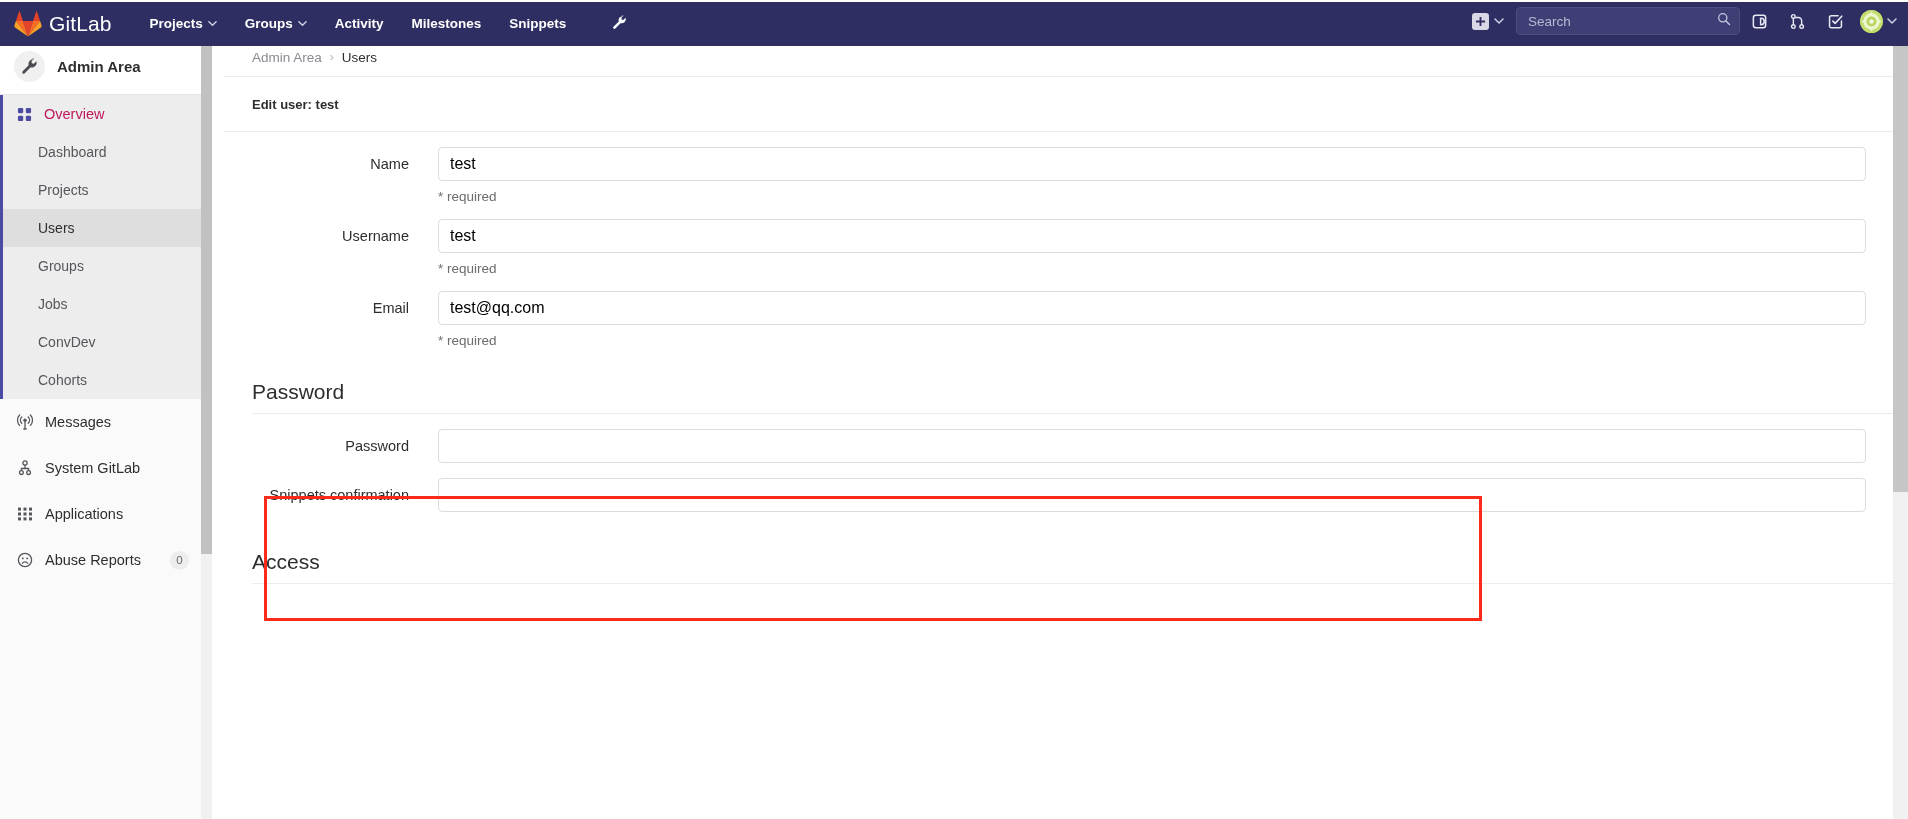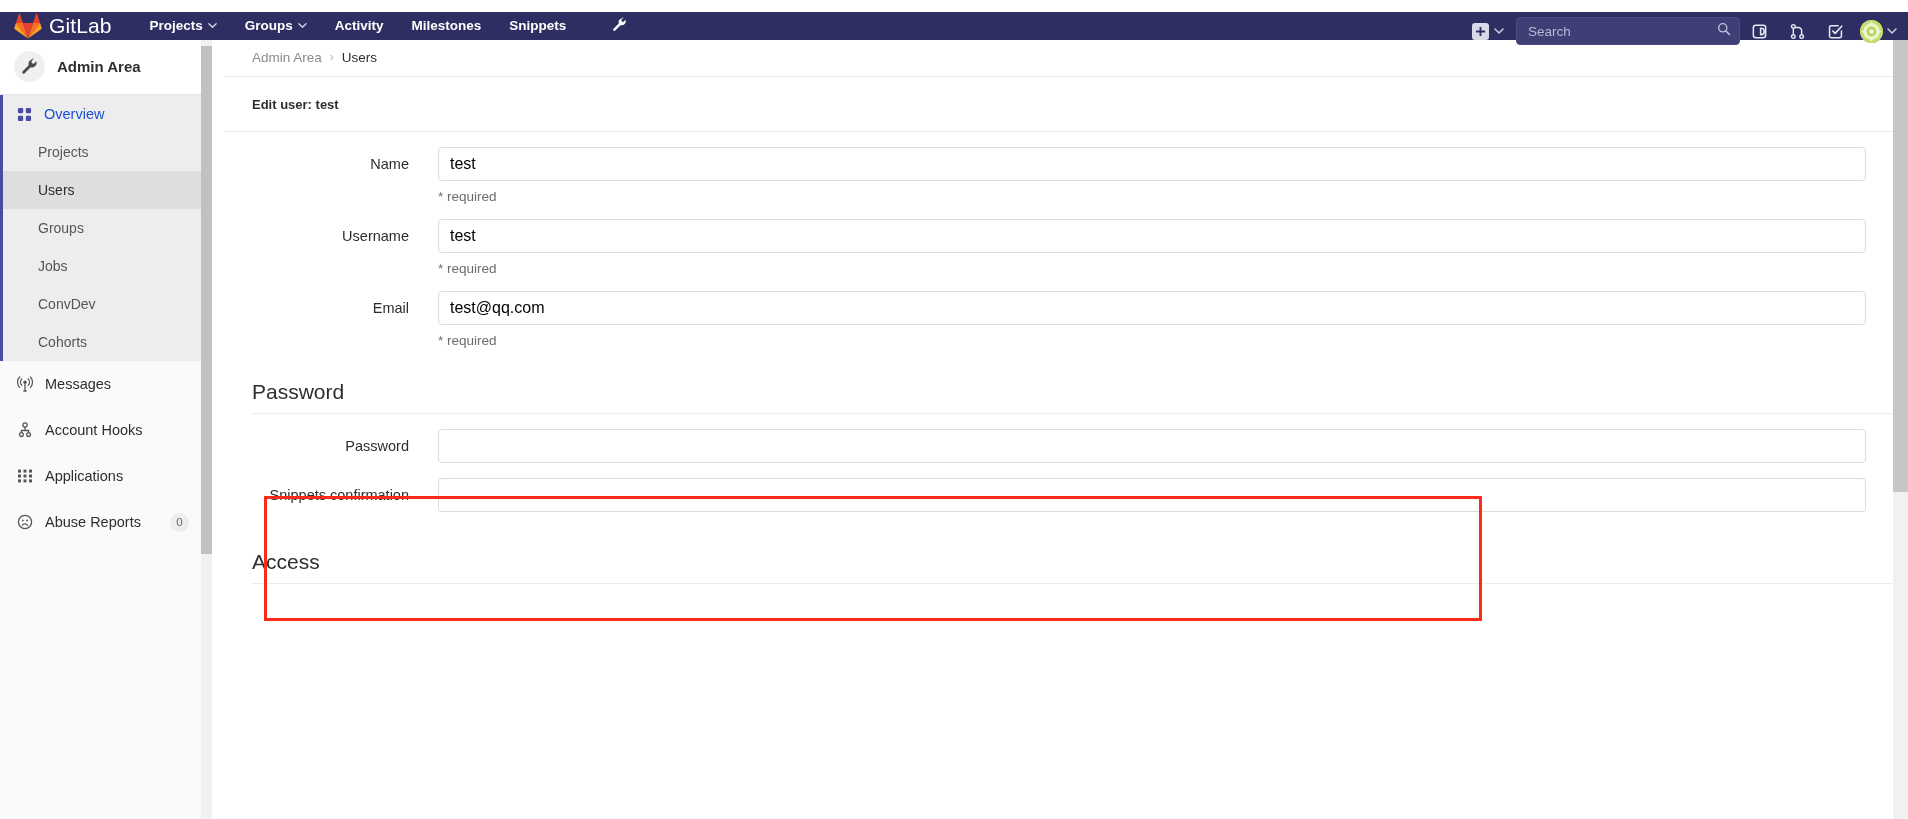--- a/index.html
+++ b/index.html
@@ -5,22 +5,22 @@
   * { box-sizing: border-box; margin: 0; padding: 0; }
   html, body {
     width: 1908px; height: 819px;
     font-family: "Liberation Sans", sans-serif;
     background: #fff;
     overflow: hidden;
   }
 
   
   #topbar {
-    position: absolute; top: 12px; left: 0;
-    width: 1908px; height: 28px;
+    position: absolute; top: 2px; left: 0;
+    width: 1908px; height: 44px;
     background: #2e2e63;
     display: flex; align-items: center;
     z-index: 50;
   }
   #brand { display: flex; align-items: center; margin-left: 14px; }
   #brand .logo { width: 28px; height: 26px; display: block; }
   #brand .wordmark {
     color: #fff; font-size: 21px; letter-spacing: .1px;
     margin-left: 7px; font-weight: 400;
   }
@@ -95,21 +95,21 @@
   #sidebar-head .title {
     margin-left: 12px; font-size: 15px;
     font-weight: bold; color: #2e2e2e;
   }
 
   .sb-group { background: #fafafa; }
   .sb-group.open { background: #ededed; border-left: 3px solid #4b4ba3; }
   .sb-top {
     display: flex; align-items: center;
     height: 38px; padding-left: 17px; cursor: pointer;
-    font-size: 14.5px; color: #1d4ed8;
+    font-size: 14.5px; color: #be185d;
   }
   .sb-group.open .sb-top { padding-left: 14px; }
   .sb-top .glyph { width: 19px; display: flex; align-items: center; justify-content: flex-start; flex: 0 0 auto; }
   .sb-top .label { margin-left: 8px; }
   .sb-sub { list-style: none; }
   .sb-sub li {
     height: 38px; line-height: 38px;
     padding-left: 38px; font-size: 14px;
     color: #56565c; cursor: pointer;
   }
@@ -365,20 +365,21 @@
         <svg width="15" height="15" viewBox="0 0 16 16">
           <rect x="1" y="1" width="5.6" height="5.6" rx="1.2" fill="#4b4ba3"></rect>
           <rect x="9.4" y="1" width="5.6" height="5.6" rx="1.2" fill="#4b4ba3"></rect>
           <rect x="1" y="9.4" width="5.6" height="5.6" rx="1.2" fill="#4b4ba3"></rect>
           <rect x="9.4" y="9.4" width="5.6" height="5.6" rx="1.2" fill="#4b4ba3"></rect>
         </svg>
       </span>
       <span class="label">Overview</span>
     </div>
     <ul class="sb-sub">
+      <li>Dashboard</li>
       <li>Projects</li>
       <li class="active">Users</li>
       <li>Groups</li>
       <li>Jobs</li>
       <li>ConvDev</li>
       <li>Cohorts</li>
     </ul>
   </div>
 
 
@@ -400,21 +401,21 @@
     <span class="glyph">
       <svg width="16" height="16" viewBox="0 0 16 16">
         <circle cx="8" cy="3" r="2.1" stroke="#55555c" stroke-width="1.3" fill="none"></circle>
         <path d="M8 5.1 v3.4" stroke="#55555c" stroke-width="1.3"></path>
         <path d="M4.4 8.5 h7.2" stroke="#55555c" stroke-width="1.3" stroke-linecap="round"></path>
         <path d="M4.4 8.5 v2.2 M11.6 8.5 v2.2" stroke="#55555c" stroke-width="1.3"></path>
         <circle cx="4.4" cy="12.6" r="1.9" stroke="#55555c" stroke-width="1.3" fill="none"></circle>
         <circle cx="11.6" cy="12.6" r="1.9" stroke="#55555c" stroke-width="1.3" fill="none"></circle>
       </svg>
     </span>
-    <span class="label">Account Hooks</span>
+    <span class="label">System GitLab</span>
   </div>
 
   <div class="sb-item">
     <span class="glyph">
       <svg width="16" height="16" viewBox="0 0 16 16">
         <rect x="1" y="1.6" width="3" height="3" fill="#55555c"></rect>
         <rect x="6.5" y="1.6" width="3" height="3" fill="#55555c"></rect>
         <rect x="12" y="1.6" width="3" height="3" fill="#55555c"></rect>
         <rect x="1" y="6.5" width="3" height="3" fill="#55555c"></rect>
         <rect x="6.5" y="6.5" width="3" height="3" fill="#55555c"></rect>

